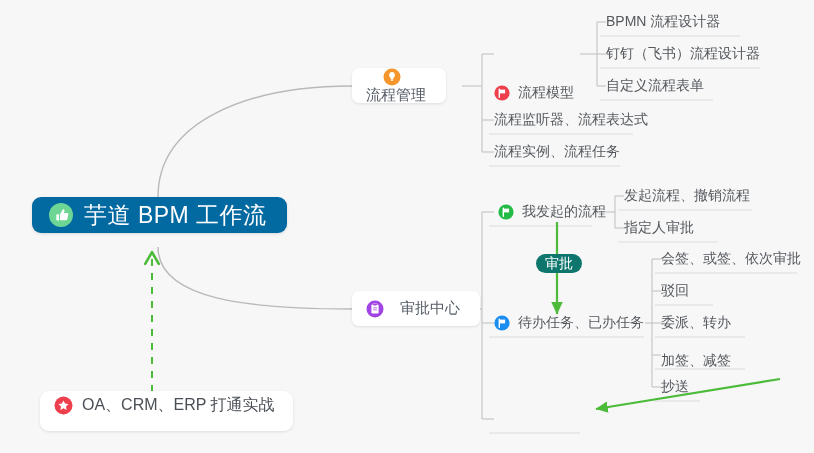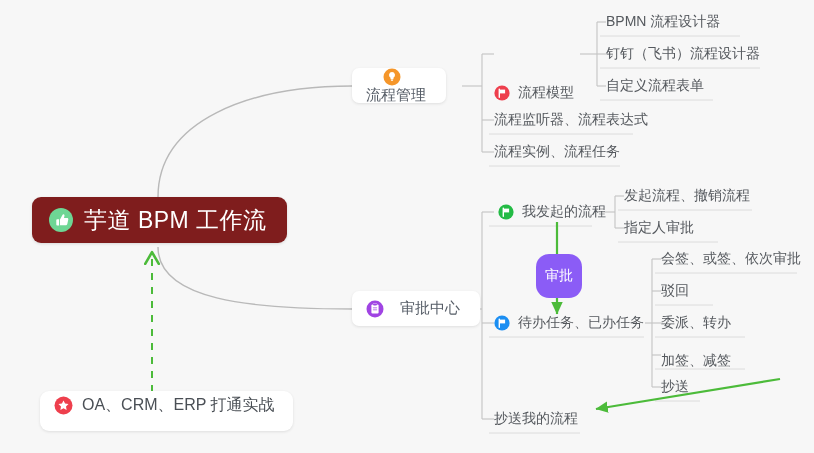--- a/index.html
+++ b/index.html
@@ -30,24 +30,24 @@
   .node {
     position: absolute;
     display: flex;
     align-items: center;
     box-sizing: border-box;
     white-space: nowrap;
   }
 
   
   .node-root {
-    background: #7f1d1d;
+    background: #0369a1;
     border-radius: 9px;
     padding: 0 20px 0 16px;
-    height: 46px;
+    height: 36px;
     box-shadow: 0 1px 3px rgba(0,0,0,0.12);
   }
   .node-root .label {
     color: #ffffff;
     font-size: 23px;
     letter-spacing: 0.5px;
   }
   .node-root .icon-wrap { margin-right: 10px; display:flex; align-items:center; }
 
   
@@ -71,23 +71,23 @@
     padding: 0 10px 0 2px;
   }
   .node-plain .label {
     color: #55595e;
     font-size: 14px;
   }
   .node-plain .icon-wrap { margin-right: 8px; display:flex; align-items:center; }
 
   
   .node-highlight {
-    background: #8b5cf6;
+    background: #0f766e;
     border-radius: 13px;
-    height: 44px;
+    height: 19px;
     padding: 0 9px;
     justify-content: center;
   }
   .node-highlight .label {
     color: #ffffff;
     font-size: 14px;
   }
 
   
   .node-callout {
@@ -259,23 +259,20 @@
     <span class="icon-wrap">
       <svg width="16" height="16" viewBox="0 0 16 16">
         <circle cx="8" cy="8" r="7.6" fill="#1b8ef2"></circle>
         <path d="M5.3 4.1v8.1" stroke="#ffffff" stroke-width="1.4" stroke-linecap="round"></path>
         <path d="M5.9 4.6h5.2v3.8H5.9z" fill="#ffffff"></path>
       </svg>
     </span>
     <span class="label">待办任务、已办任务</span>
   </div>
 
-  <div class="node node-plain" style="left:492px; top:404px;">
-    <span class="label">抄送我的流程</span>
-  </div>
 
   <div class="node node-plain" style="left:622px; top:181px;">
     <span class="label">发起流程、撤销流程</span>
   </div>
 
   <div class="node node-plain" style="left:622px; top:213px;">
     <span class="label">指定人审批</span>
   </div>
 
   <div class="node node-plain" style="left:659px; top:244px;">

